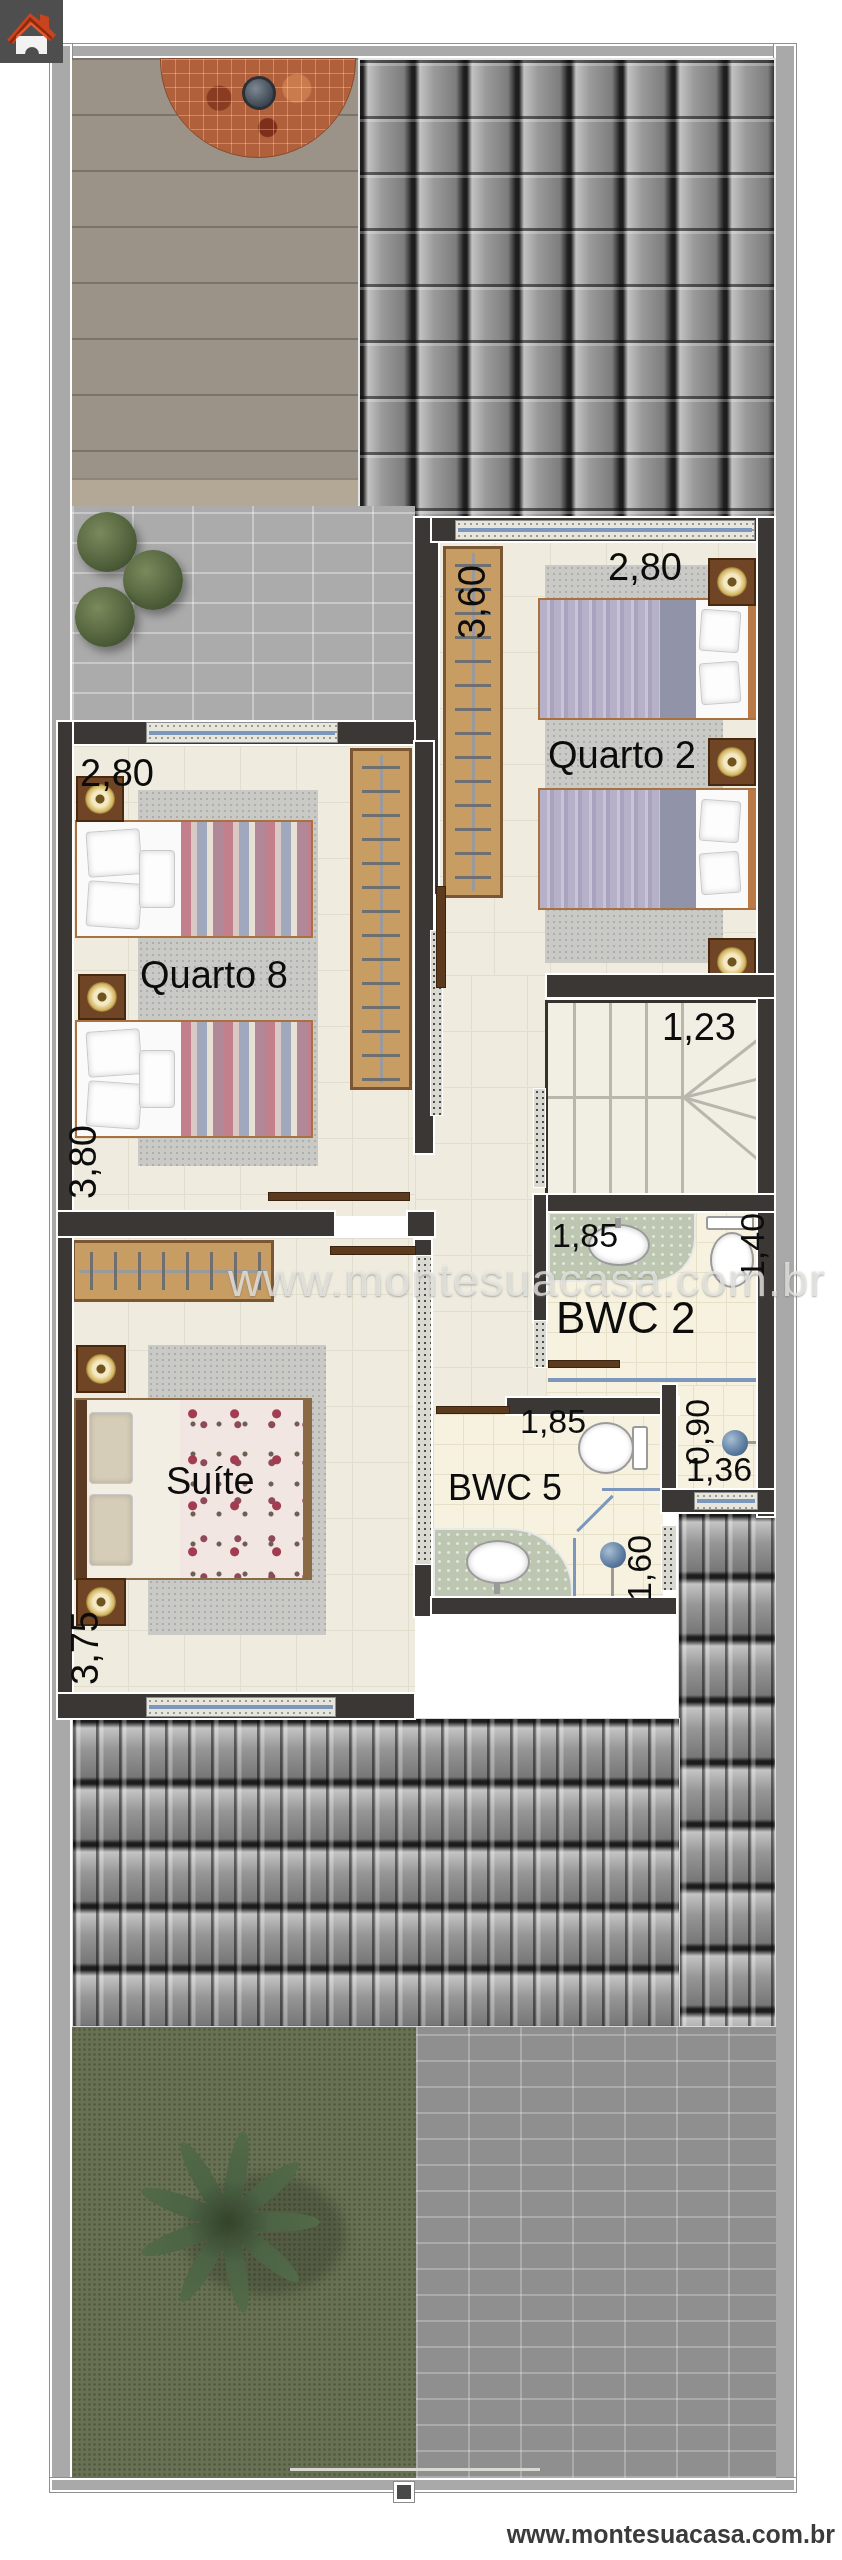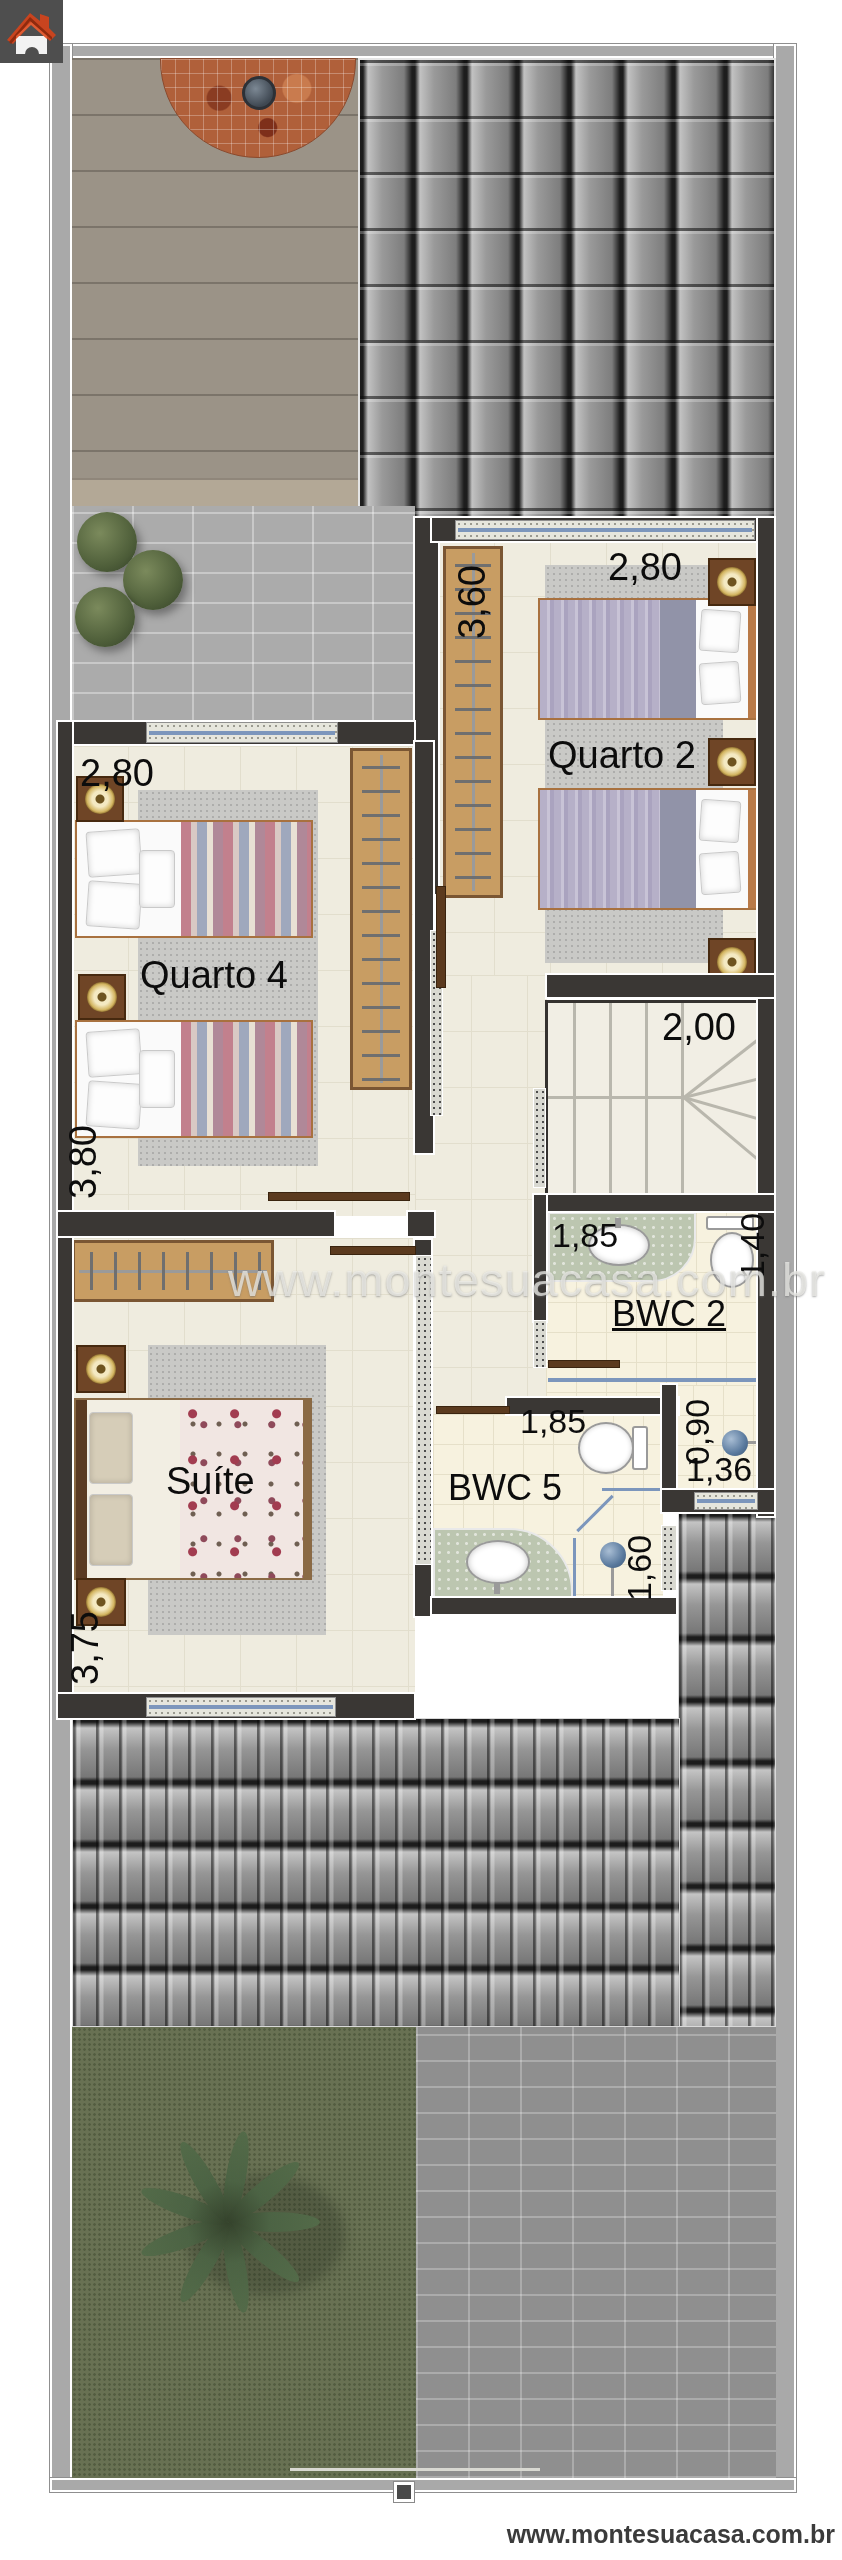--- a/index.html
+++ b/index.html
@@ -254,25 +254,25 @@
     <div style="left:50%;top:50%;width:14px;height:14px;margin:-7px 0 0 -7px;border-radius:50%;background:#2e3a26;"></div>
   </div>
   <div style="left:290px;top:2468px;width:250px;height:3px;background:#d9d9d2;z-index:17;"></div>
   <div style="left:394px;top:2482px;width:20px;height:20px;background:#4a4a4a;border:3px solid #fff;box-shadow:0 0 0 1px #8a8a8a;z-index:45;"></div>
 
   <div class="lbl" style="left:608px;top:548px;">2,80</div>
   <div class="lbl vlabel" style="left:413px;top:582px;">3,60</div>
   <div class="lbl" style="left:548px;top:736px;">Quarto 2</div>
   <div class="lbl" style="left:80px;top:754px;">2,80</div>
   <div class="lbl vlabel" style="left:24px;top:1142px;">3,80</div>
-  <div class="lbl" style="left:140px;top:956px;">Quarto 4</div>
-  <div class="lbl" style="left:662px;top:1008px;">2,00</div>
+  <div class="lbl" style="left:140px;top:956px;">Quarto 8</div>
+  <div class="lbl" style="left:662px;top:1008px;">1,23</div>
   <div class="lbl small" style="left:552px;top:1218px;">1,85</div>
   <div class="lbl small vlabel" style="left:695px;top:1226px;">1,40</div>
-  <div class="lbl small" style="left:612px;top:1296px;font-size:36px;text-decoration:underline;">BWC 2</div>
+  <div class="lbl small" style="left:556px;top:1296px;font-size:44px;">BWC 2</div>
   <div class="lbl small vlabel" style="left:640px;top:1412px;">0,90</div>
   <div class="lbl small" style="left:686px;top:1452px;">1,36</div>
   <div class="lbl small" style="left:520px;top:1404px;">1,85</div>
   <div class="lbl small" style="left:448px;top:1470px;font-size:36px;">BWC 5</div>
   <div class="lbl small vlabel" style="left:582px;top:1548px;">1,60</div>
   <div class="lbl" style="left:166px;top:1462px;">Suíte</div>
   <div class="lbl vlabel" style="left:26px;top:1628px;">3,75</div>
 
   <div class="watermark" style="left:228px;top:1252px;">www.montesuacasa.com.br</div>
   <div class="footer" style="left:440px;top:2520px;width:395px;">www.montesuacasa.com.br</div>

